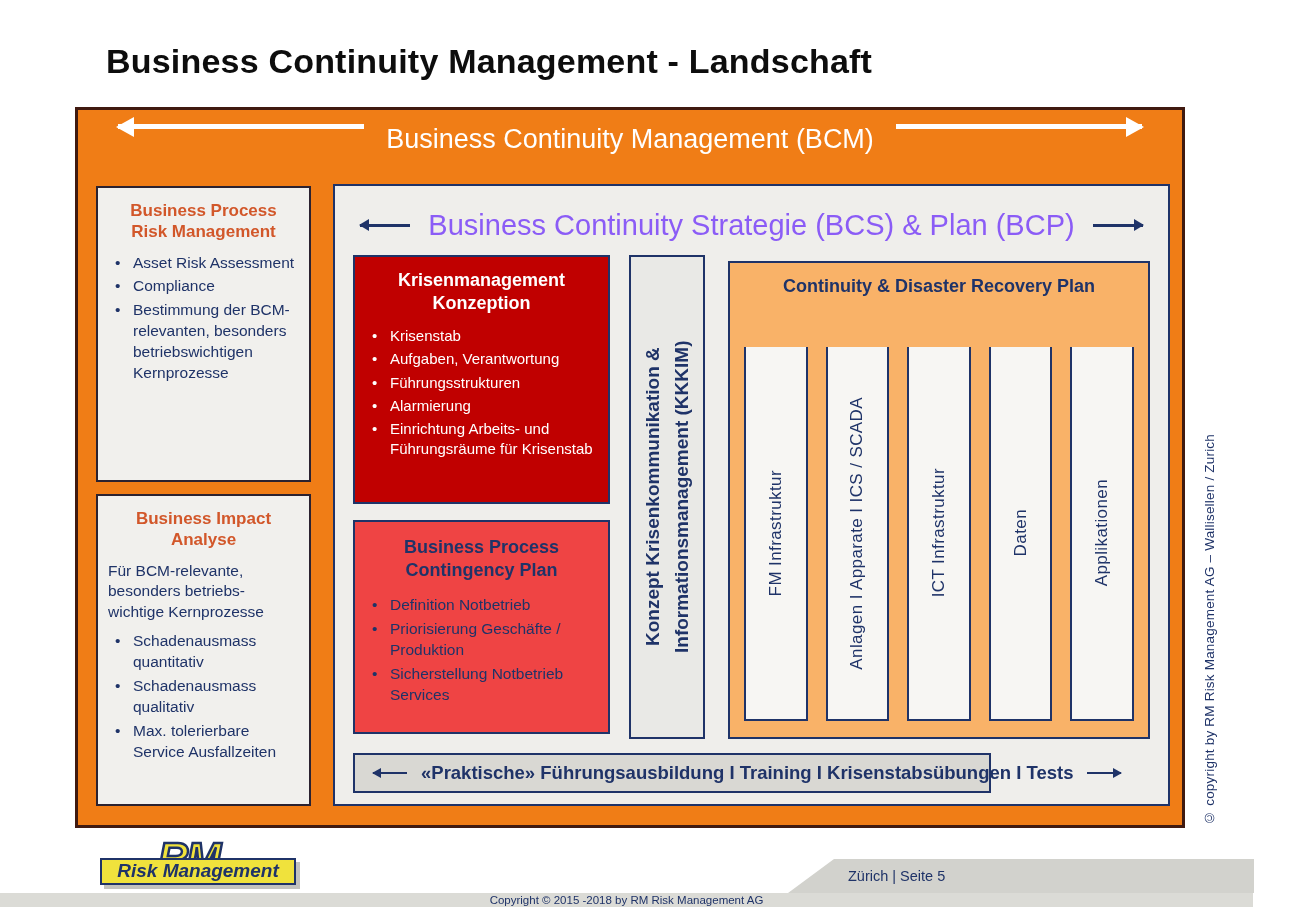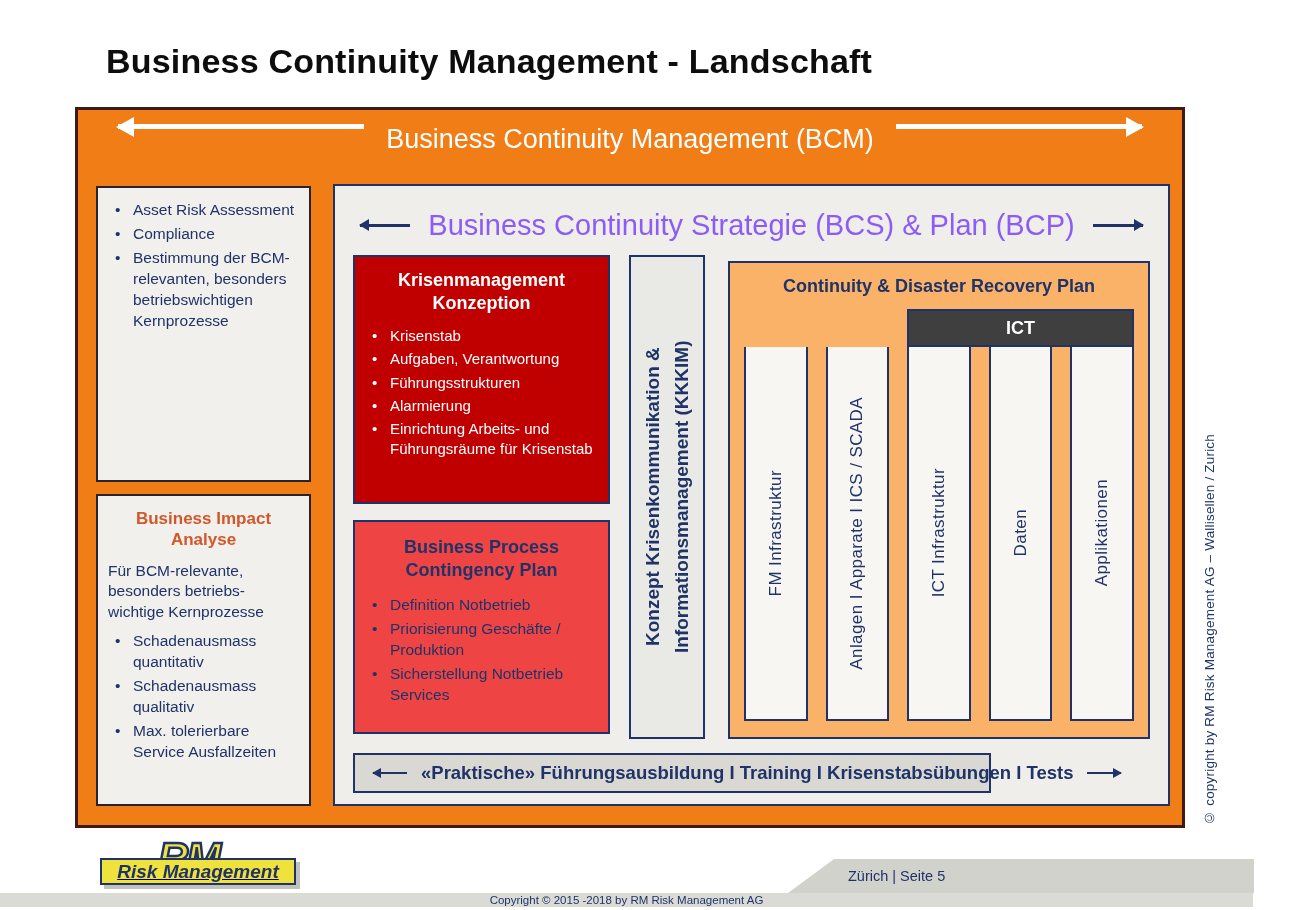--- a/index.html
+++ b/index.html
@@ -107,21 +107,21 @@
   .side-note .vtext { color:#1F3368; font-size:13.5px; letter-spacing:0.2px;
     white-space:nowrap; }
 
   
   .logo { left:100px; top:841px; width:196px; height:48px; }
   .logo .monogram { position:absolute; left:58px; top:-4px; font-size:42px;
     font-weight:900; font-style:italic; color:#F0E23C; -webkit-text-stroke:2.5px #1F3368;
     letter-spacing:-2px; z-index:1; line-height:1; }
   .logo .banner { position:absolute; left:0; bottom:4px; width:100%; height:27px;
     background:#F0E23C; border:2px solid #1F3368; box-shadow:4px 4px 0 #c2c2bd;
-    display:flex; align-items:flex-end; justify-content:center; z-index:2;text-decoration:underline; }
+    display:flex; align-items:flex-start; justify-content:center; z-index:2; }
   .logo .banner span { color:#1F3368; font-size:19px; font-weight:bold; font-style:italic;
     white-space:nowrap; }
   .page-tab { left:788px; top:859px; width:466px; height:34px; background:#D2D2CD;
     clip-path:polygon(46px 0, 100% 0, 100% 100%, 0 100%);
     display:flex; align-items:center; }
   .page-tab span { color:#1F3368; font-size:14.5px; padding-left:60px; }
   .copy-strip { left:0; top:893px; width:1253px; height:14px; background:#DBDBD6;
     display:flex; align-items:center; justify-content:center; }
   .copy-strip span { color:#1F3368; font-size:11.5px; line-height:14px; }
 </style>
@@ -132,20 +132,21 @@
 
 <div class="abs bcm-frame">
 
   <div class="bcm-banner">
     <div class="harrow left"></div>
     <div class="label">Business Continuity Management (BCM)</div>
     <div class="harrow right"></div>
   </div>
 
   <div class="side-box risk">
+    <h3>Business Process Risk Management</h3>
     <ul class="blt">
         <li>Asset Risk Assessment</li>
         <li>Compliance</li>
         <li>Bestimmung der BCM-relevanten, besonders betriebswichtigen Kernprozesse</li>
       </ul>
   </div>
 
   <div class="side-box bia">
     <h3>Business Impact Analyse</h3>
     <div class="intro">Für BCM-relevante, besonders betriebs-wichtige Kernprozesse</div>
@@ -184,21 +185,20 @@
         </ul>
     </div>
 
     <div class="kkkim-box">
       <div class="vtext">Konzept Krisenkommunikation &amp; Informationsmanagement (KKKIM)</div>
     </div>
 
     <div class="cdrp-box">
       <h3>Continuity &amp; Disaster Recovery Plan</h3>
       <div class="cdrp-grid">
-        <div class="grp-header ict">ICT</div>
         <div class="pillar">
           <span class="vtext">FM Infrastruktur</span>
         </div>
         <div class="pillar">
           <span class="vtext">Anlagen I Apparate I ICS / SCADA</span>
         </div>
         <div class="pillar">
           <span class="vtext">ICT Infrastruktur</span>
         </div>
         <div class="pillar">

